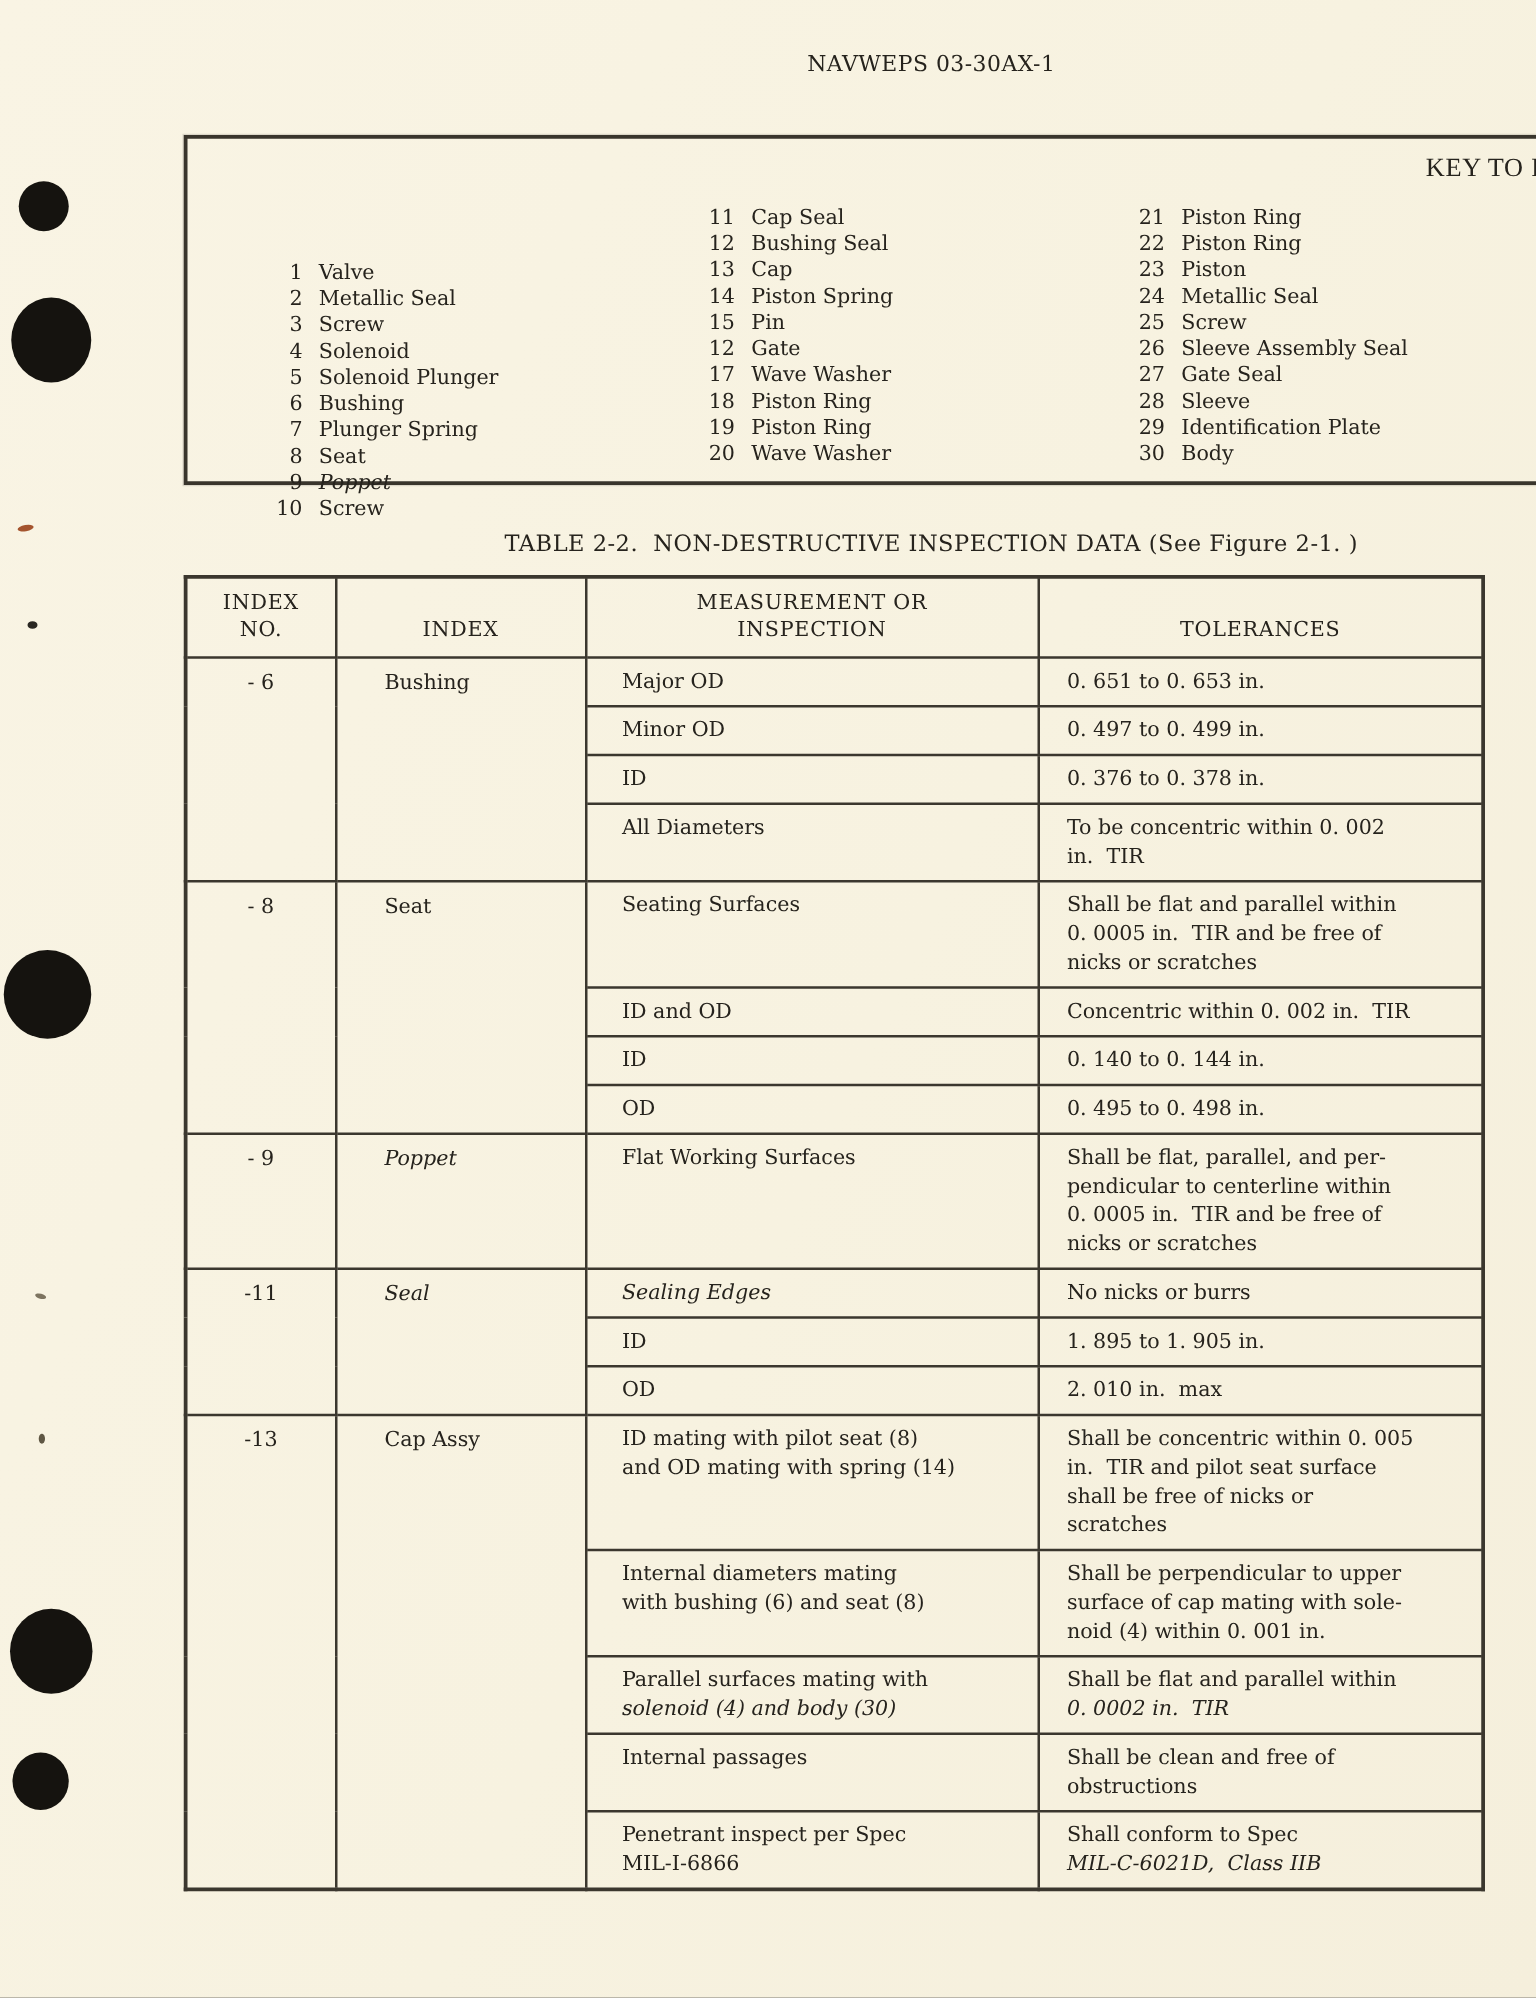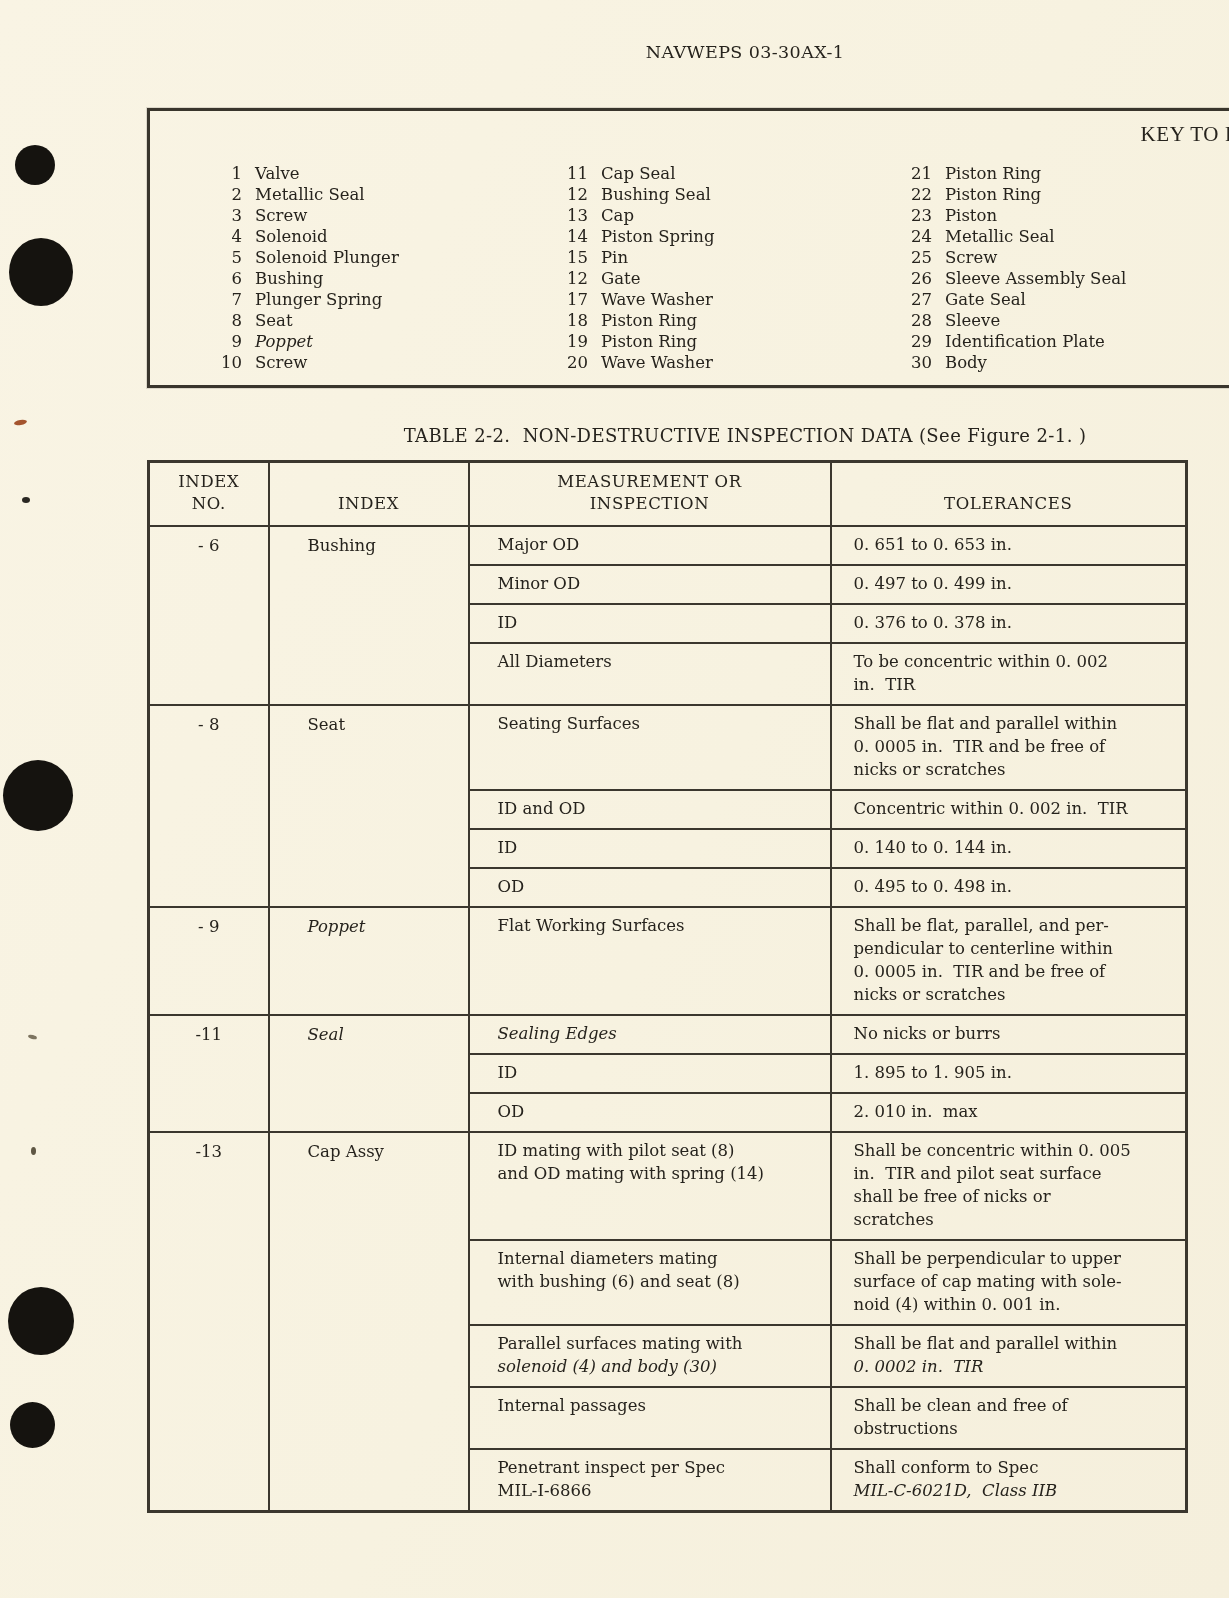--- a/index.html
+++ b/index.html
@@ -29,21 +29,21 @@
   
   .content{position:absolute;left:147px;top:0;width:1196px;}
   .page-header{position:relative;padding-top:42px;height:26px;font-size:17.5px;letter-spacing:.4px;}
   .header-center{display:block;text-align:center;}
   .header-right{position:absolute;right:2px;top:42px;}
   
   .key-box{margin-top:40px;border:3px solid #39352c;padding:12px 0 12px 0;box-shadow:0 0 0 1px rgba(57,53,44,.15);}
   .key-title{text-align:right;font-size:21px;letter-spacing:.6px;line-height:22px;font-family:Liberation Serif, serif;}
   .key-cols{position:relative;height:210px;margin-top:18px;}
   .key-col{position:absolute;top:0;}
-  .kc0{left:62px;} .kc1{left:408px;} .kc2{left:752px;}
+  .kc0{left:62px;margin-top:44px;} .kc1{left:408px;} .kc2{left:752px;}
   .key-row{line-height:21px;font-size:16.5px;white-space:nowrap;}
   .key-num{display:inline-block;width:30px;text-align:right;margin-right:13px;}
   
   .table-title{margin-top:36px;text-align:center;font-size:18px;letter-spacing:.4px;line-height:24px;white-space:pre-wrap;}
   table.insp{margin-top:12px;width:1038px;border-collapse:collapse;border:3px solid #3b372e;table-layout:fixed;}
   table.insp th,table.insp td{border:2px solid #3b372e;vertical-align:top;font-weight:normal;}
   table.insp th{vertical-align:bottom;text-align:center;font-size:16.5px;letter-spacing:.6px;line-height:22px;padding:8px 4px 10px 4px;white-space:pre-line;}
   col.c-index{width:120px;} col.c-name{width:200px;} col.c-meas{width:362px;} col.c-tol{width:356px;}
   table.insp td{font-size:16.5px;line-height:23px;white-space:pre-wrap;}
   td.col-index{text-align:center;padding:7px 4px 8px 4px;}

